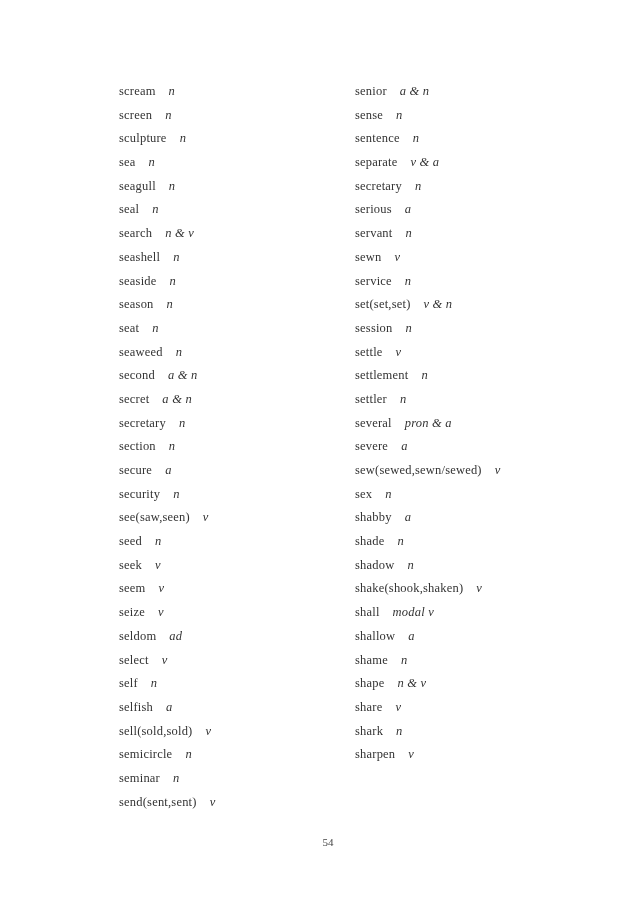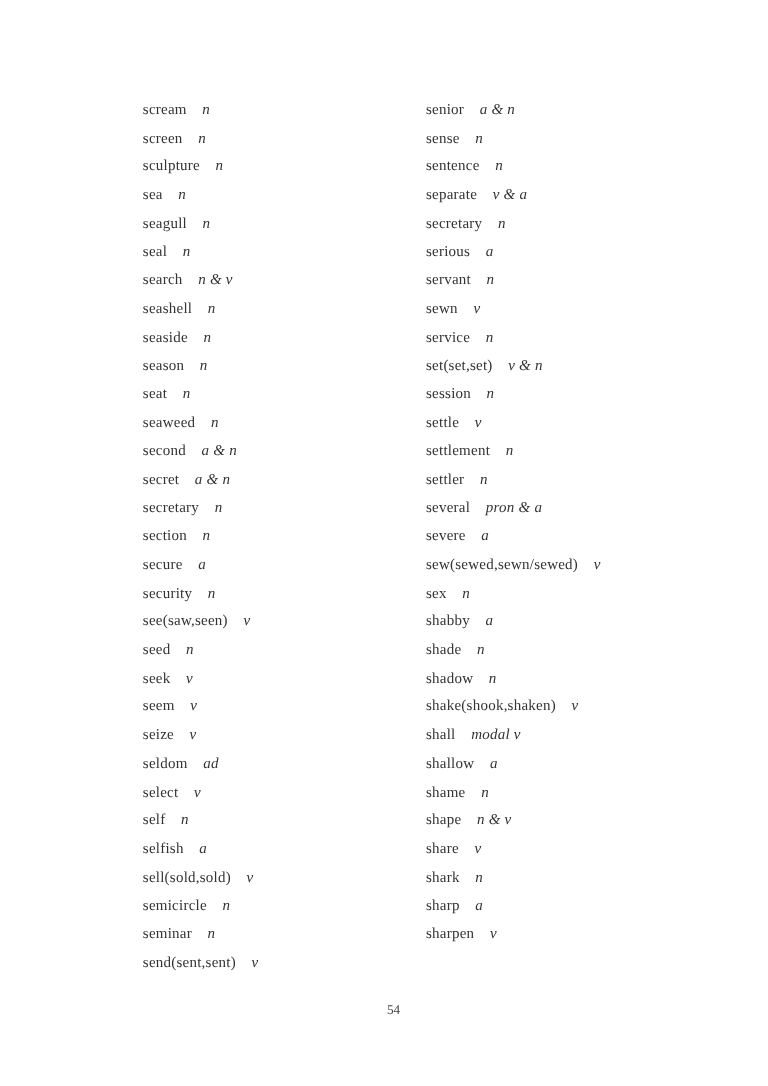--- a/index.html
+++ b/index.html
@@ -106,17 +106,16 @@
       <div class="entry"><span class="word">shabby</span><span class="pos">a</span></div>
       <div class="entry"><span class="word">shade</span><span class="pos">n</span></div>
       <div class="entry"><span class="word">shadow</span><span class="pos">n</span></div>
       <div class="entry"><span class="word">shake(shook,shaken)</span><span class="pos">v</span></div>
       <div class="entry"><span class="word">shall</span><span class="pos">modal v</span></div>
       <div class="entry"><span class="word">shallow</span><span class="pos">a</span></div>
       <div class="entry"><span class="word">shame</span><span class="pos">n</span></div>
       <div class="entry"><span class="word">shape</span><span class="pos">n &amp; v</span></div>
       <div class="entry"><span class="word">share</span><span class="pos">v</span></div>
       <div class="entry"><span class="word">shark</span><span class="pos">n</span></div>
-      <div class="entry"><span class="word">sharp</span><span class="pos">a</span></div>
       <div class="entry"><span class="word">sharpen</span><span class="pos">v</span></div>
     </div>
   <div class="page-number">54</div>
 </div>
 
 </body></html>

